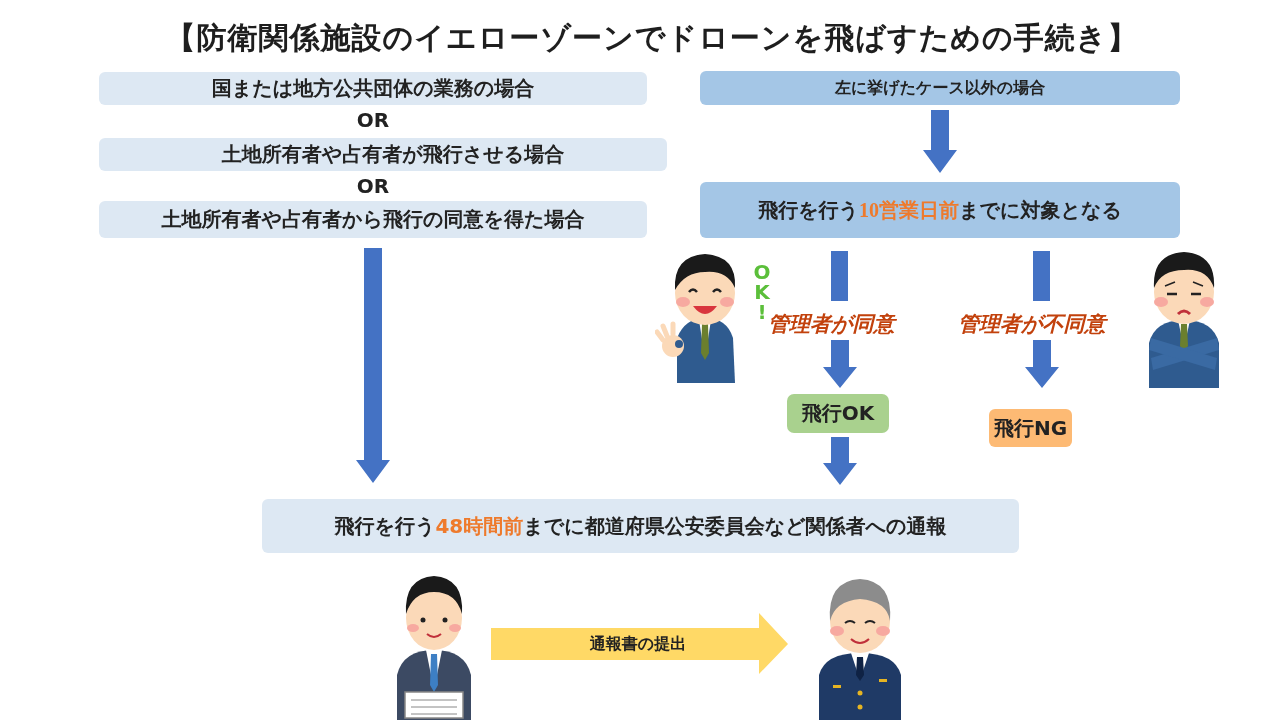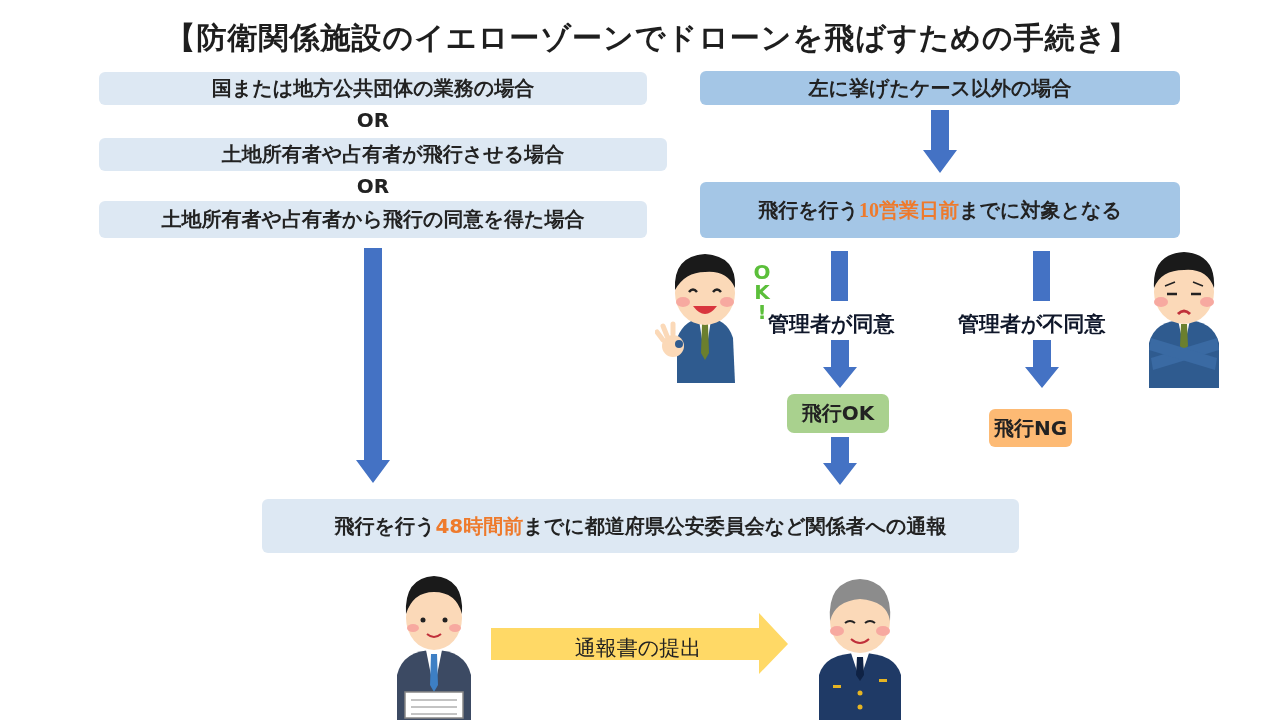--- a/index.html
+++ b/index.html
@@ -5,21 +5,21 @@
   html, body { margin:0; padding:0; }
   body { width:1280px; height:720px; background:#ffffff; position:relative; overflow:hidden;
          font-family: "DejaVu Sans", "Liberation Sans", sans-serif; color:#222; }
   .abs { position:absolute;padding-left:12px; }
   .title { left:0; top:18px; width:1280px; text-align:center; font-size:30px; font-weight:bold; color:#1e1e1e; letter-spacing:1px; }
   .box { position:absolute; border-radius:6px; display:flex; align-items:center; justify-content:center;
          font-weight:bold; color:#222; text-align:center; }
   .light { background:#dde8f3; }
   .mid { background:#a4c6e6; }
   .or { position:absolute; font-weight:bold; font-size:20px; text-align:center; }
-  .label { position:absolute; font-weight:bold; font-size:21px; color:#0f172a; }
+  .label { position:absolute; font-weight:bold; font-size:21px; color:#c2410c;font-style:italic; }
   .hl { color:#ee7a2c; }
   .result { position:absolute; border-radius:6px; display:flex; align-items:center; justify-content:center;
             font-weight:bold; font-size:20px; color:#222; }
   svg.arrow { position:absolute; overflow:visible; }
   .person { position:absolute; }
 </style>
 </head>
 <body>
 
 <div class="abs title">【防衛関係施設のイエローゾーンでドローンを飛ばすための手続き】</div>
@@ -33,21 +33,21 @@
 </div>
 <div class="or" style="left:99px;top:174px;width:548px;">OR</div>
 <div class="box light" style="left:99px;top:201px;width:548px;height:37px;font-size:20px;">
   <span>土地所有者や占有者から飛行の同意を得た場合</span>
 </div>
 
 <svg class="arrow" style="left:355px;top:248px;" width="36" height="236">
   <polygon points="9,0 27,0 27,212 35,212 18,235 1,212 9,212" fill="#4472c4"></polygon>
 </svg>
 
-<div class="box mid" style="left:700px;top:71px;width:480px;height:34px;font-size:20px;">
+<div class="box mid" style="left:700px;top:71px;width:480px;height:34px;font-size:16px;">
   <span>左に挙げたケース以外の場合</span>
 </div>
 
 <svg class="arrow" style="left:922px;top:110px;" width="36" height="64">
   <polygon points="9,0 27,0 27,40 35,40 18,63 1,40 9,40" fill="#4472c4"></polygon>
 </svg>
 
 <div class="box mid" style="left:700px;top:182px;width:480px;height:56px;font-size:20px;flex-direction:column;line-height:27px;font-family:Liberation Serif, serif;">
   <div>
     <span>飛行を行う</span><span class="hl">10営業日前</span><span>までに対象となる</span>
@@ -130,21 +130,21 @@
   <path d="M34 64 Q41 70 48 64" stroke="#c0303a" stroke-width="2" fill="none"></path>
   <rect x="12" y="122" width="58" height="26" fill="#ffffff" stroke="#888" stroke-width="1.5"></rect>
   <line x1="18" y1="130" x2="64" y2="130" stroke="#888" stroke-width="1"></line>
   <line x1="18" y1="137" x2="64" y2="137" stroke="#888" stroke-width="1"></line>
   <line x1="18" y1="144" x2="64" y2="144" stroke="#888" stroke-width="1"></line>
 </svg>
 
 <svg class="arrow" style="left:491px;top:613px;" width="298" height="62">
   <polygon points="0,15 268,15 268,0 297,31 268,61 268,47 0,47" fill="#ffd966"></polygon>
 </svg>
-<div class="abs" style="left:491px;top:634px;width:270px;text-align:center;font-weight:normal;font-size:21px;">通報書の提出</div>
+<div class="abs" style="left:491px;top:634px;width:270px;text-align:center;font-weight:bold;font-size:16px;">通報書の提出</div>
 
 <svg class="person" style="left:815px;top:575px;" width="90" height="145" viewBox="0 0 90 145">
   <path d="M4 145 L4 100 Q10 78 45 78 Q80 78 86 100 L86 145 Z" fill="#1f3a66"></path>
   <polygon points="36,78 54,78 45,105" fill="#ffffff"></polygon>
   <polygon points="42,82 48,82 49,100 45,106 41,100" fill="#0f2244"></polygon>
   <rect x="64" y="104" width="8" height="3" fill="#e6b422"></rect>
   <circle cx="45" cy="118" r="2.5" fill="#e6b422"></circle>
   <circle cx="45" cy="132" r="2.5" fill="#e6b422"></circle>
   <rect x="18" y="110" width="8" height="3" fill="#e6b422"></rect>
   <ellipse cx="45" cy="46" rx="30" ry="32" fill="#fbd9b8"></ellipse>

